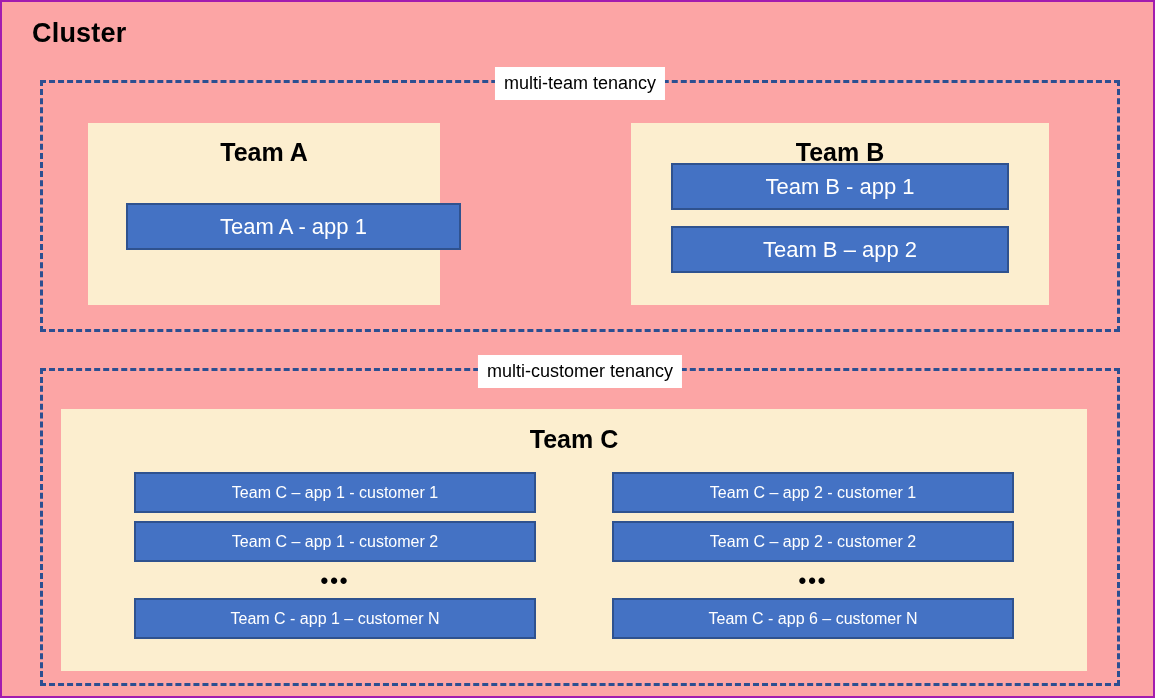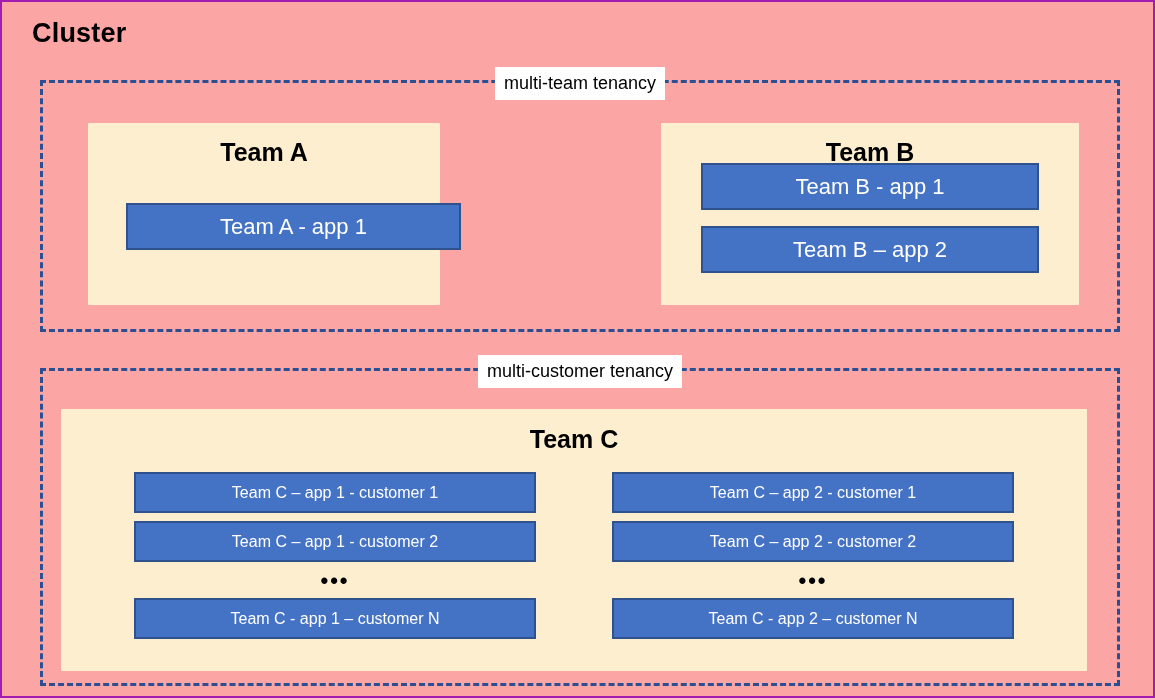--- a/index.html
+++ b/index.html
@@ -72,21 +72,21 @@
     box-sizing: border-box;
     background: #fceecf;
   }
   #team-a-box {
     left: 45px;
     top: 40px;
     width: 352px;
     height: 182px;
   }
   #team-b-box {
-    left: 618px;
+    left: 588px;
     top: 40px;
     width: 418px;
     height: 182px;
   }
   #team-c-box {
     left: 18px;
     top: 38px;
     width: 1026px;
     height: 262px;
   }
@@ -204,20 +204,20 @@
           <div class="app-box">Team C – app 1 - customer 1</div>
           <div class="app-box">Team C – app 1 - customer 2</div>
           <div class="ellipsis">•••</div>
           <div class="app-box last-app">Team C - app 1 – customer N</div>
         </div>
 
         <div class="teamc-column">
           <div class="app-box">Team C – app 2 - customer 1</div>
           <div class="app-box">Team C – app 2 - customer 2</div>
           <div class="ellipsis">•••</div>
-          <div class="app-box last-app">Team C - app 2 – customer N</div>
+          <div class="app-box last-app">Team C - app 6 – customer N</div>
         </div>
 
       </div>
     </div>
   </div>
 
 </div>
 
 </body></html>

